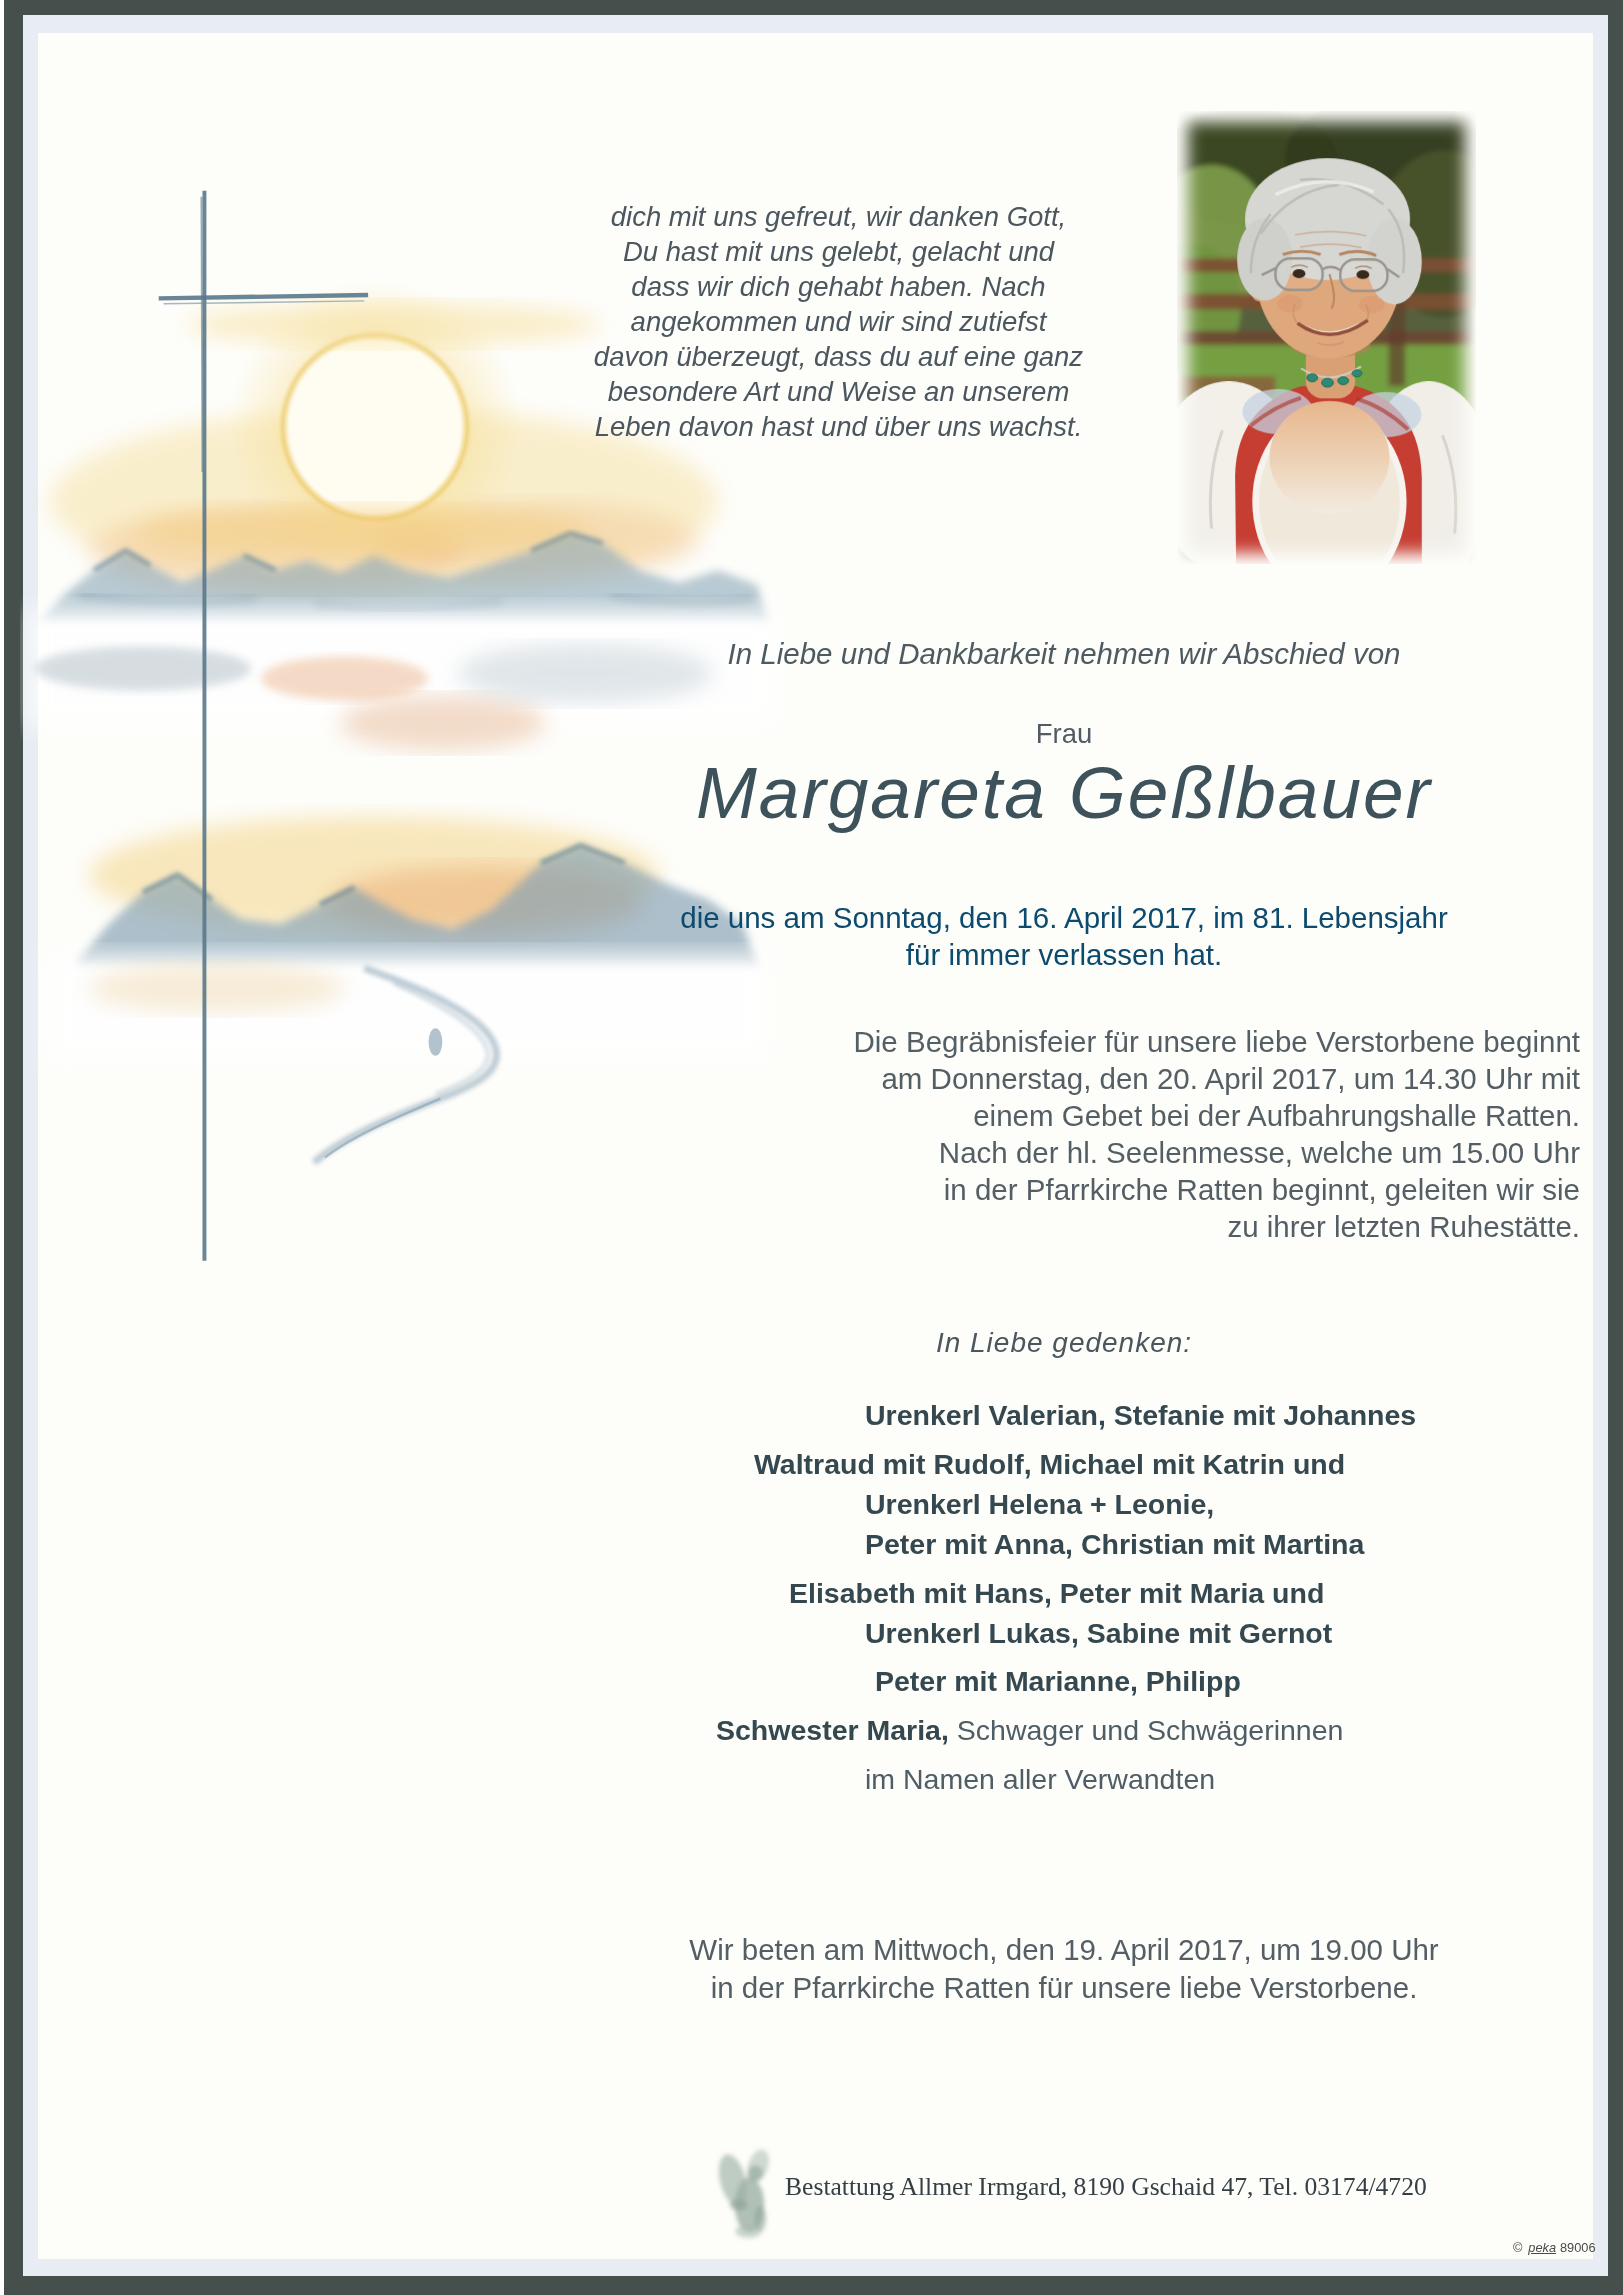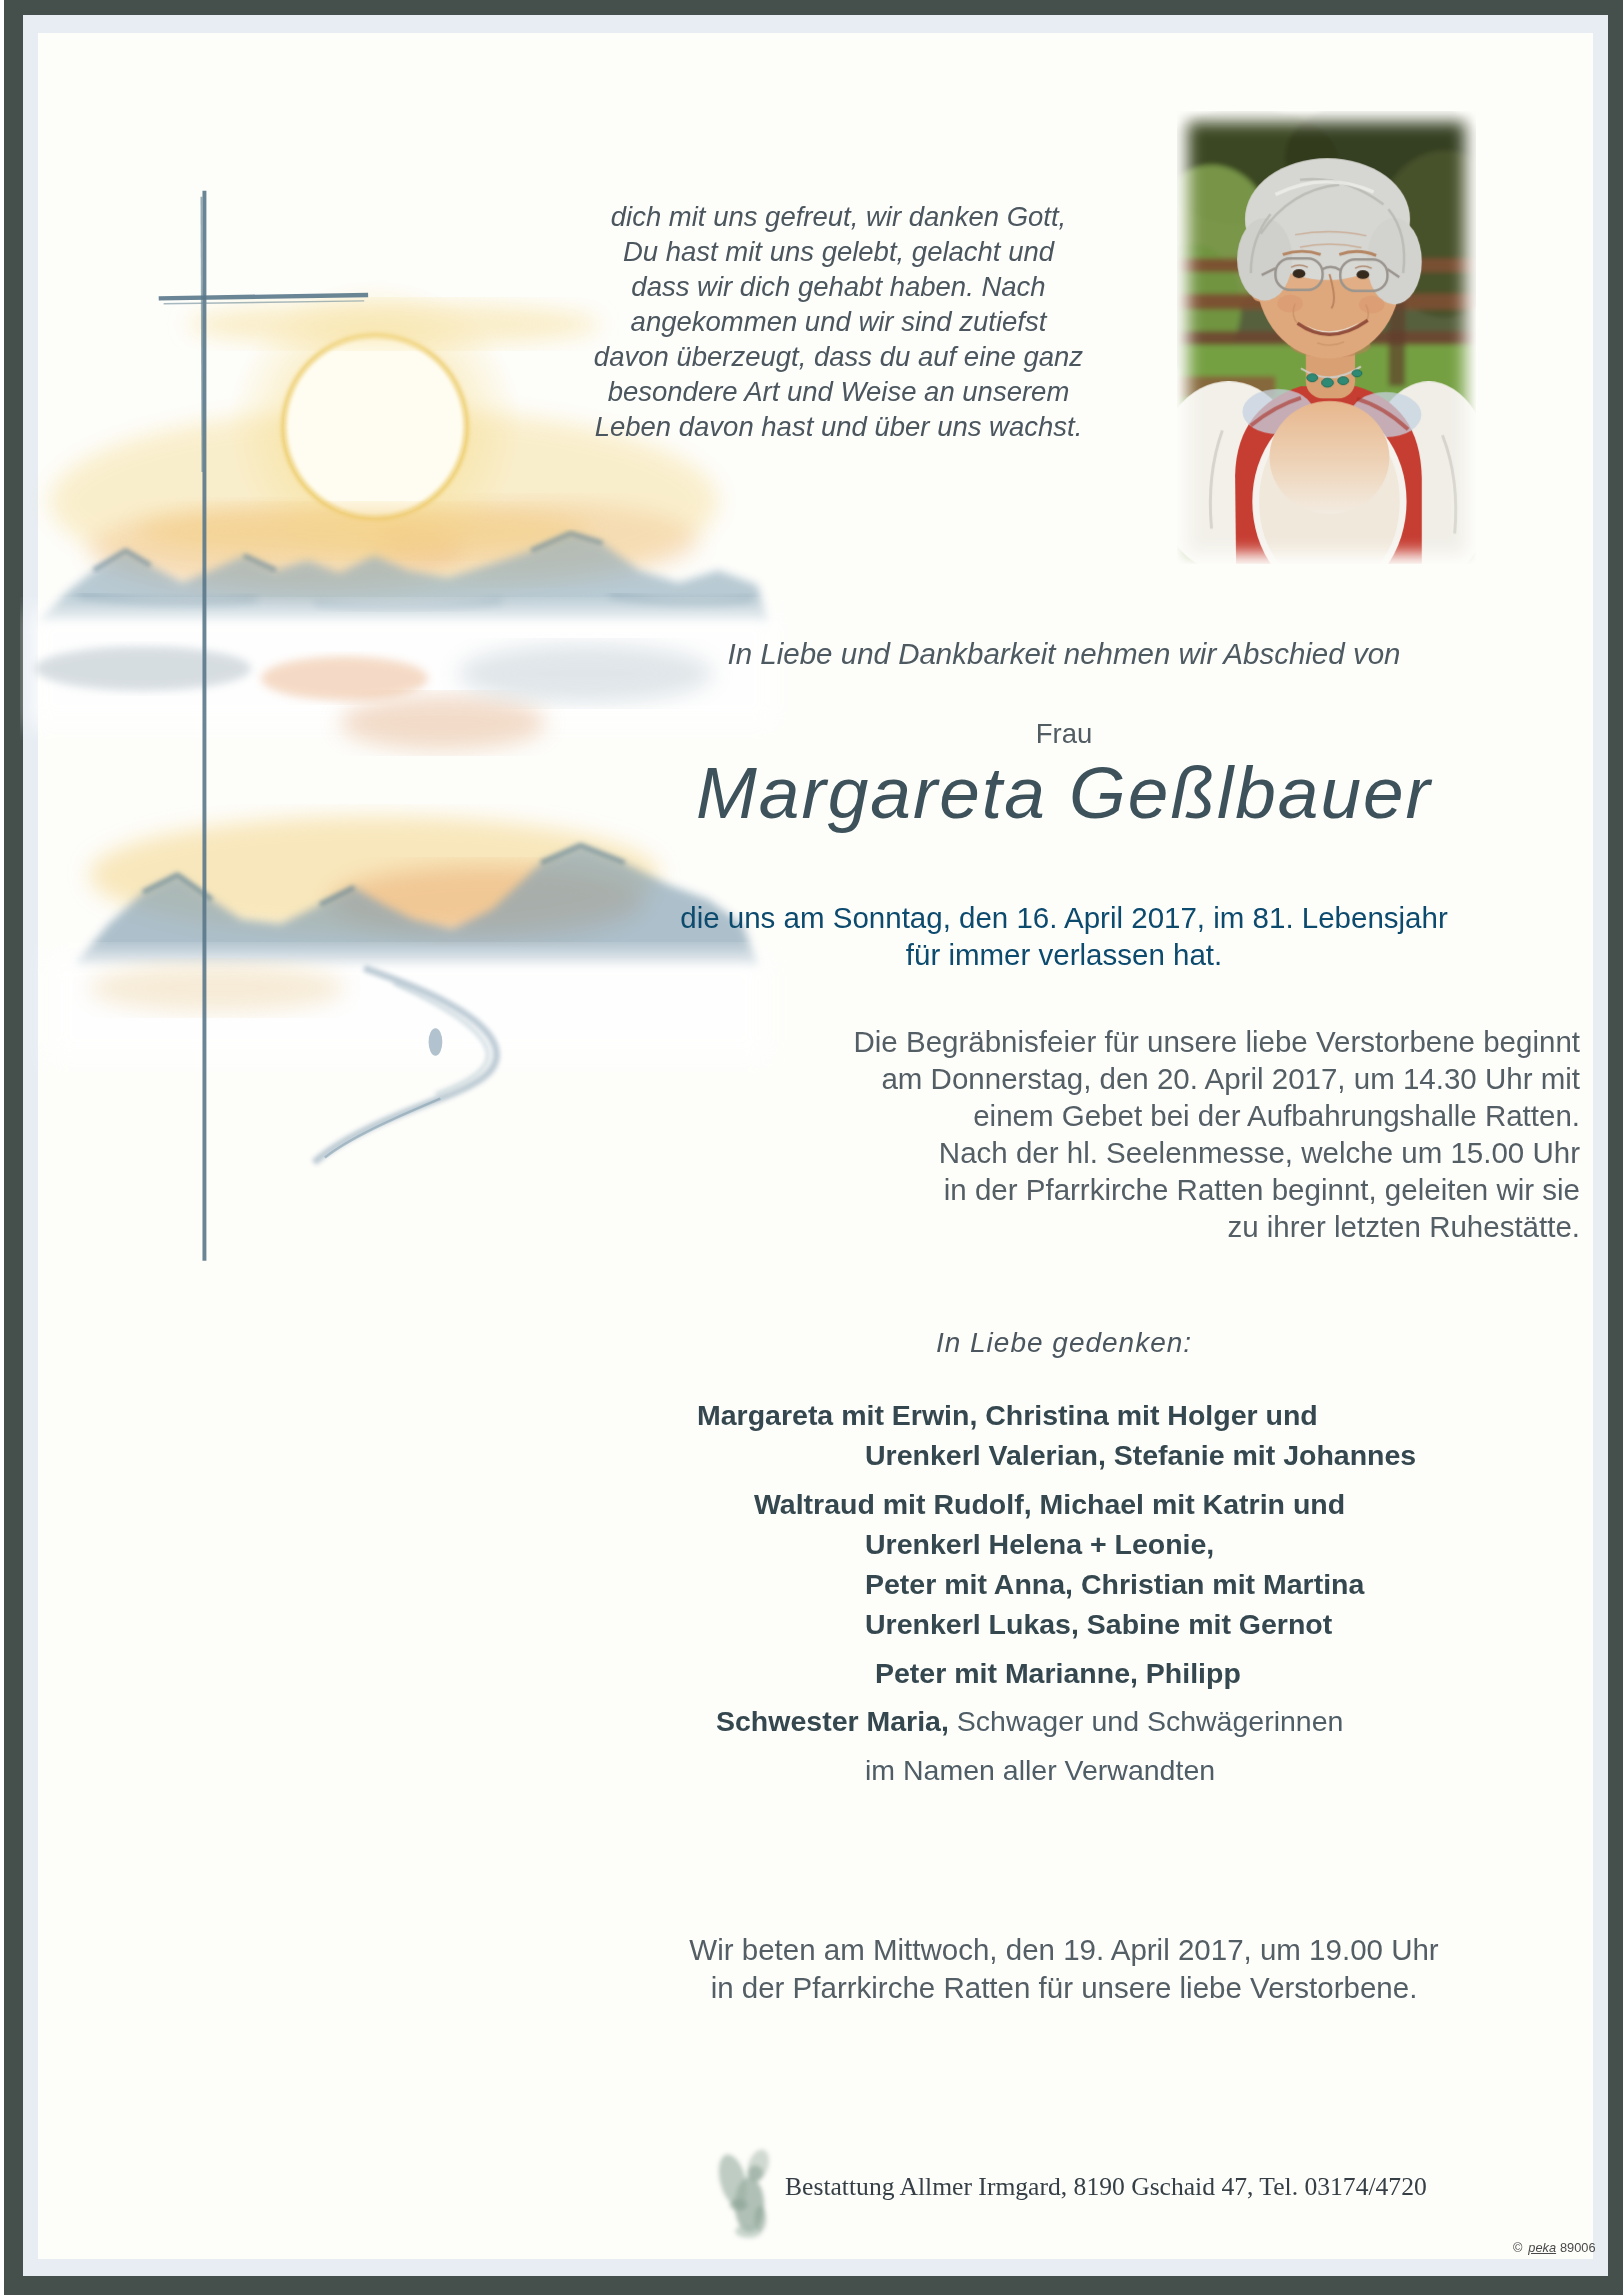--- a/index.html
+++ b/index.html
@@ -239,25 +239,25 @@
   <div>am Donnerstag, den 20. April 2017, um 14.30 Uhr mit</div>
   <div>einem Gebet bei der Aufbahrungshalle Ratten.</div>
   <div>Nach der hl. Seelenmesse, welche um 15.00 Uhr</div>
   <div>in der Pfarrkirche Ratten beginnt, geleiten wir sie</div>
   <div>zu ihrer letzten Ruhestätte.</div>
 </div>
 
 <div class="abs gedenken">In Liebe gedenken:</div>
 
 <div class="abs mourners">
-  <div class="m-line" style="margin-left:156px"><span class="b">Margareta mit Erwin, Christina mit Holger und</span><span class="r"></span></div>
   <div class="m-line" style="margin-left:324px"><span class="b">Urenkerl Valerian, Stefanie mit Johannes</span><span class="r"></span></div>
   <div class="m-line grp-gap" style="margin-left:213px"><span class="b">Waltraud mit Rudolf, Michael mit Katrin und</span><span class="r"></span></div>
   <div class="m-line" style="margin-left:324px"><span class="b">Urenkerl Helena + Leonie,</span><span class="r"></span></div>
   <div class="m-line" style="margin-left:324px"><span class="b">Peter mit Anna, Christian mit Martina</span><span class="r"></span></div>
+  <div class="m-line grp-gap" style="margin-left:248px"><span class="b">Elisabeth mit Hans, Peter mit Maria und</span><span class="r"></span></div>
   <div class="m-line" style="margin-left:324px"><span class="b">Urenkerl Lukas, Sabine mit Gernot</span><span class="r"></span></div>
   <div class="m-line grp-gap" style="margin-left:334px"><span class="b">Peter mit Marianne, Philipp</span><span class="r"></span></div>
   <div class="m-line grp-gap" style="margin-left:175px"><span class="b">Schwester Maria,</span><span class="r"> Schwager und Schwägerinnen</span></div>
   <div class="m-line grp-gap" style="margin-left:324px"><span class="b"></span><span class="r">im Namen aller Verwandten</span></div>
 </div>
 
 <div class="abs prayer">
   <div>Wir beten am Mittwoch, den 19. April 2017, um 19.00 Uhr</div>
   <div>in der Pfarrkirche Ratten für unsere liebe Verstorbene.</div>
 </div>

